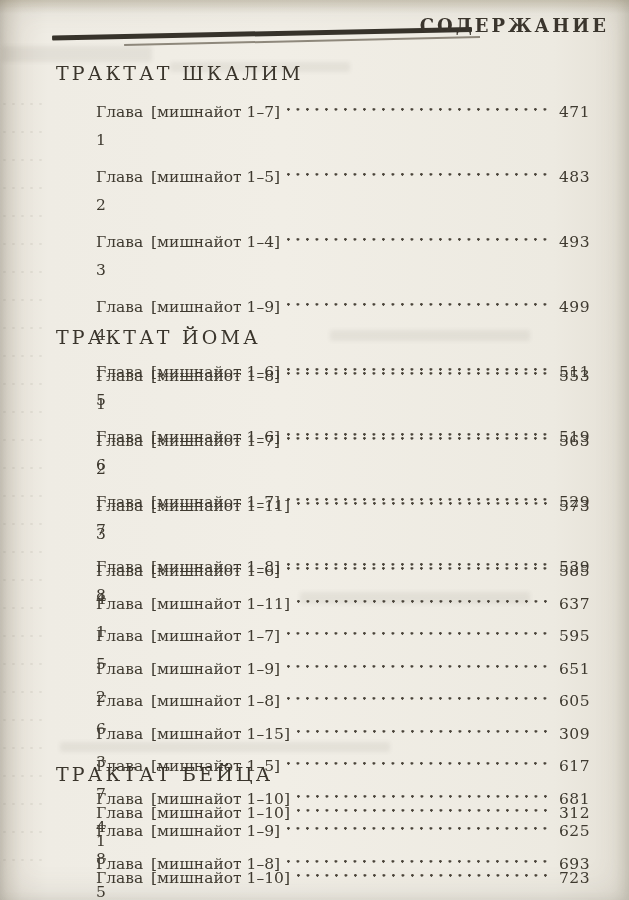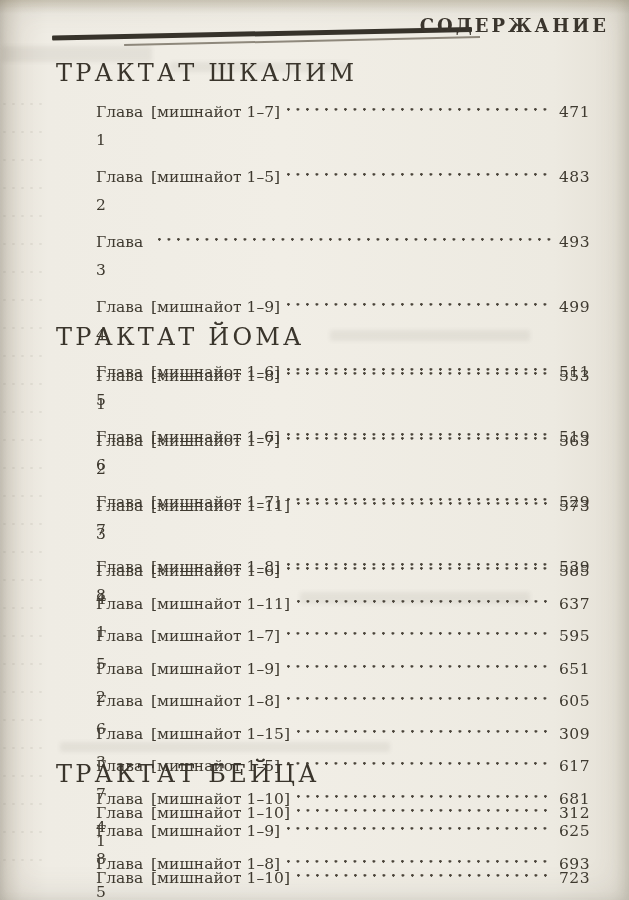--- a/index.html
+++ b/index.html
@@ -30,21 +30,21 @@
     font-size:18px;letter-spacing:3px;color:#3b362e;font-weight:bold;font-stretch:normal;
   }
   .rule-thick{position:absolute;left:52px;top:27px;width:420px;height:5px;background:#37332b;
     transform:rotate(-1.15deg);transform-origin:right center;border-radius:1px;}
   .rule-thin{position:absolute;left:124px;top:36px;width:356px;height:1.6px;background:#7c7568;
     transform:rotate(-1.3deg);transform-origin:right center;opacity:.85;}
   
   .toc-section{position:absolute;left:0;right:0;}
   .sec-title{
     margin:0 0 3px 0;padding-left:56px;
-    font-size:24px;line-height:26px;font-weight:normal;letter-spacing:3.2px;color:#3a352c;
+    font-size:19px;line-height:26px;font-weight:normal;letter-spacing:3.2px;color:#3a352c;
   }
   .toc-row{
     display:flex;align-items:baseline;
     padding-left:96px;padding-right:36px;
     font-size:15.5px;line-height:28px;color:#3e392f;
   }
   .ch{flex:0 0 55px;}
   .mi{flex:0 0 auto;white-space:pre;}
   .leader{flex:1 1 auto;position:relative;margin:0 7px 0 5px;height:28px;}
   .leader::after{
@@ -79,20 +79,21 @@
     <span class="pg">471</span>
   </div>
   <div class="toc-row">
     <span class="ch">Глава 2</span>
     <span class="mi">[мишнайот 1–5]</span>
     <span class="leader"></span>
     <span class="pg">483</span>
   </div>
   <div class="toc-row">
     <span class="ch">Глава 3</span>
+    <span class="mi">[мишнайот 1–4]</span>
     <span class="leader"></span>
     <span class="pg">493</span>
   </div>
   <div class="toc-row">
     <span class="ch">Глава 4</span>
     <span class="mi">[мишнайот 1–9]</span>
     <span class="leader"></span>
     <span class="pg">499</span>
   </div>
   <div class="toc-row">

